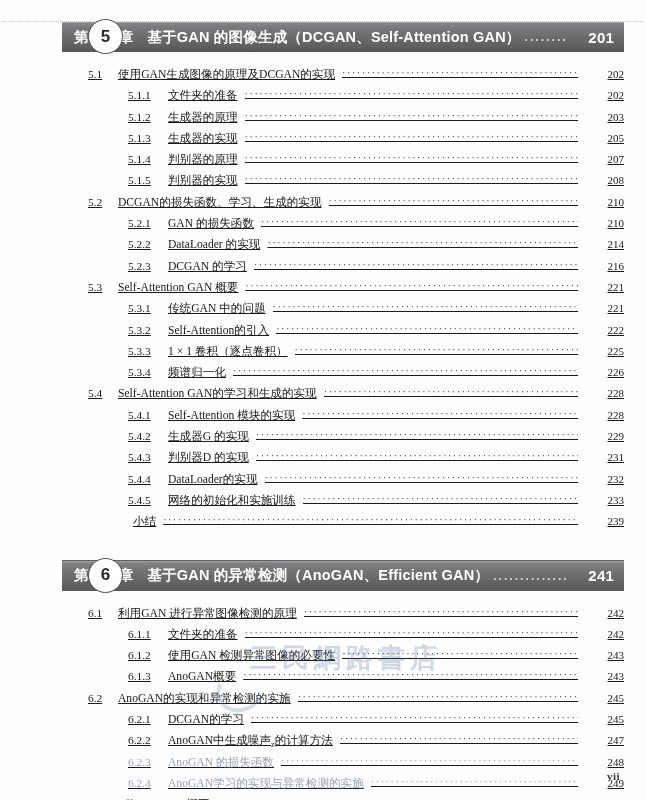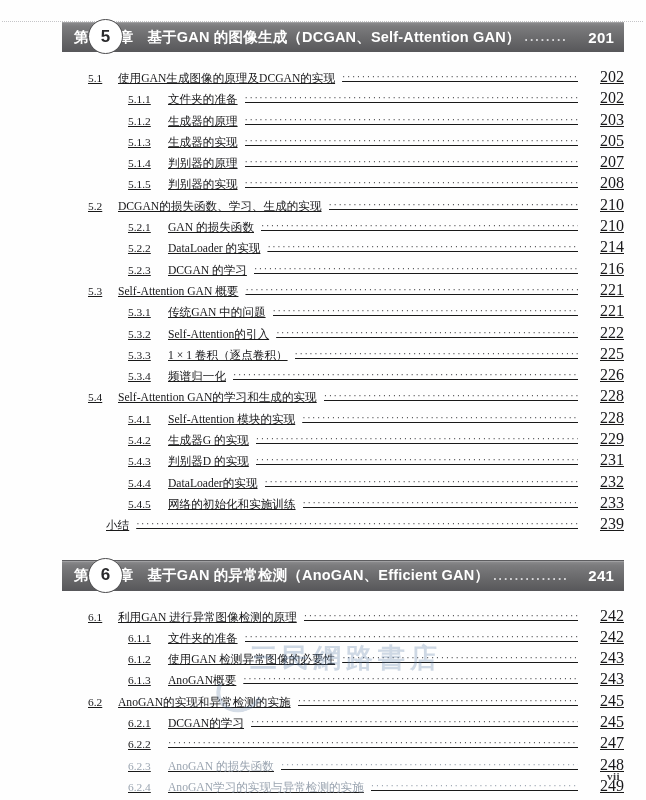--- a/index.html
+++ b/index.html
@@ -125,21 +125,21 @@
     align-items: baseline;
     font-size: 11.6px;
     line-height: 1;
     color: #18181a;
     margin: 0;
     padding: 0;
     height: 21.3px;
   }
   .row.lvl2 { padding-left: 88px; }
   .row.lvl3 { padding-left: 128px; }
-  .row.lvl-sum { padding-left: 76px; }
+  .row.lvl-sum { padding-left: 103px; }
 
   .row .num {
     flex: 0 0 auto;
     min-width: 30px;
     font-family: "Liberation Serif", "DejaVu Serif", serif;
     font-size: 11.4px;
   }
   .row.lvl3 .num { min-width: 40px; }
   .row .label {
     flex: 0 0 auto;
@@ -157,21 +157,21 @@
     position: relative;
     top: -2px;
     font-family: "Liberation Sans", "DejaVu Sans", sans-serif;
   }
   .row .pg {
     flex: 0 0 auto;
     width: 46px;
     text-align: right;
     padding-right: 22px;
     font-family: "Liberation Serif", "DejaVu Serif", serif;
-    font-size: 16px;
+    font-size: 11px;
   }
   .row.faded .num,
   .row.faded .label { color: #9aa4b0; }
   .row.faded .dots { color: #97a1ad; }
 
   .sub { vertical-align: sub; font-size: 8.5px; }
   .gap-md { height: 17px; }
   .gap-lg { height: 22px; }
 
   
@@ -434,20 +434,21 @@
         <span class="pg">245</span>
       </div>
       <div class="row lvl3">
         <span class="num">6.2.1</span>
         <span class="label">DCGAN的学习</span>
         <span class="dots">············································································································································</span>
         <span class="pg">245</span>
       </div>
       <div class="row lvl3">
         <span class="num">6.2.2</span>
+        <span class="label">AnoGAN中生成噪声<span class="sub">z</span>的计算方法</span>
         <span class="dots">············································································································································</span>
         <span class="pg">247</span>
       </div>
       <div class="row lvl3 faded">
         <span class="num">6.2.3</span>
         <span class="label">AnoGAN 的损失函数</span>
         <span class="dots">············································································································································</span>
         <span class="pg">248</span>
       </div>
       <div class="row lvl3 faded">

